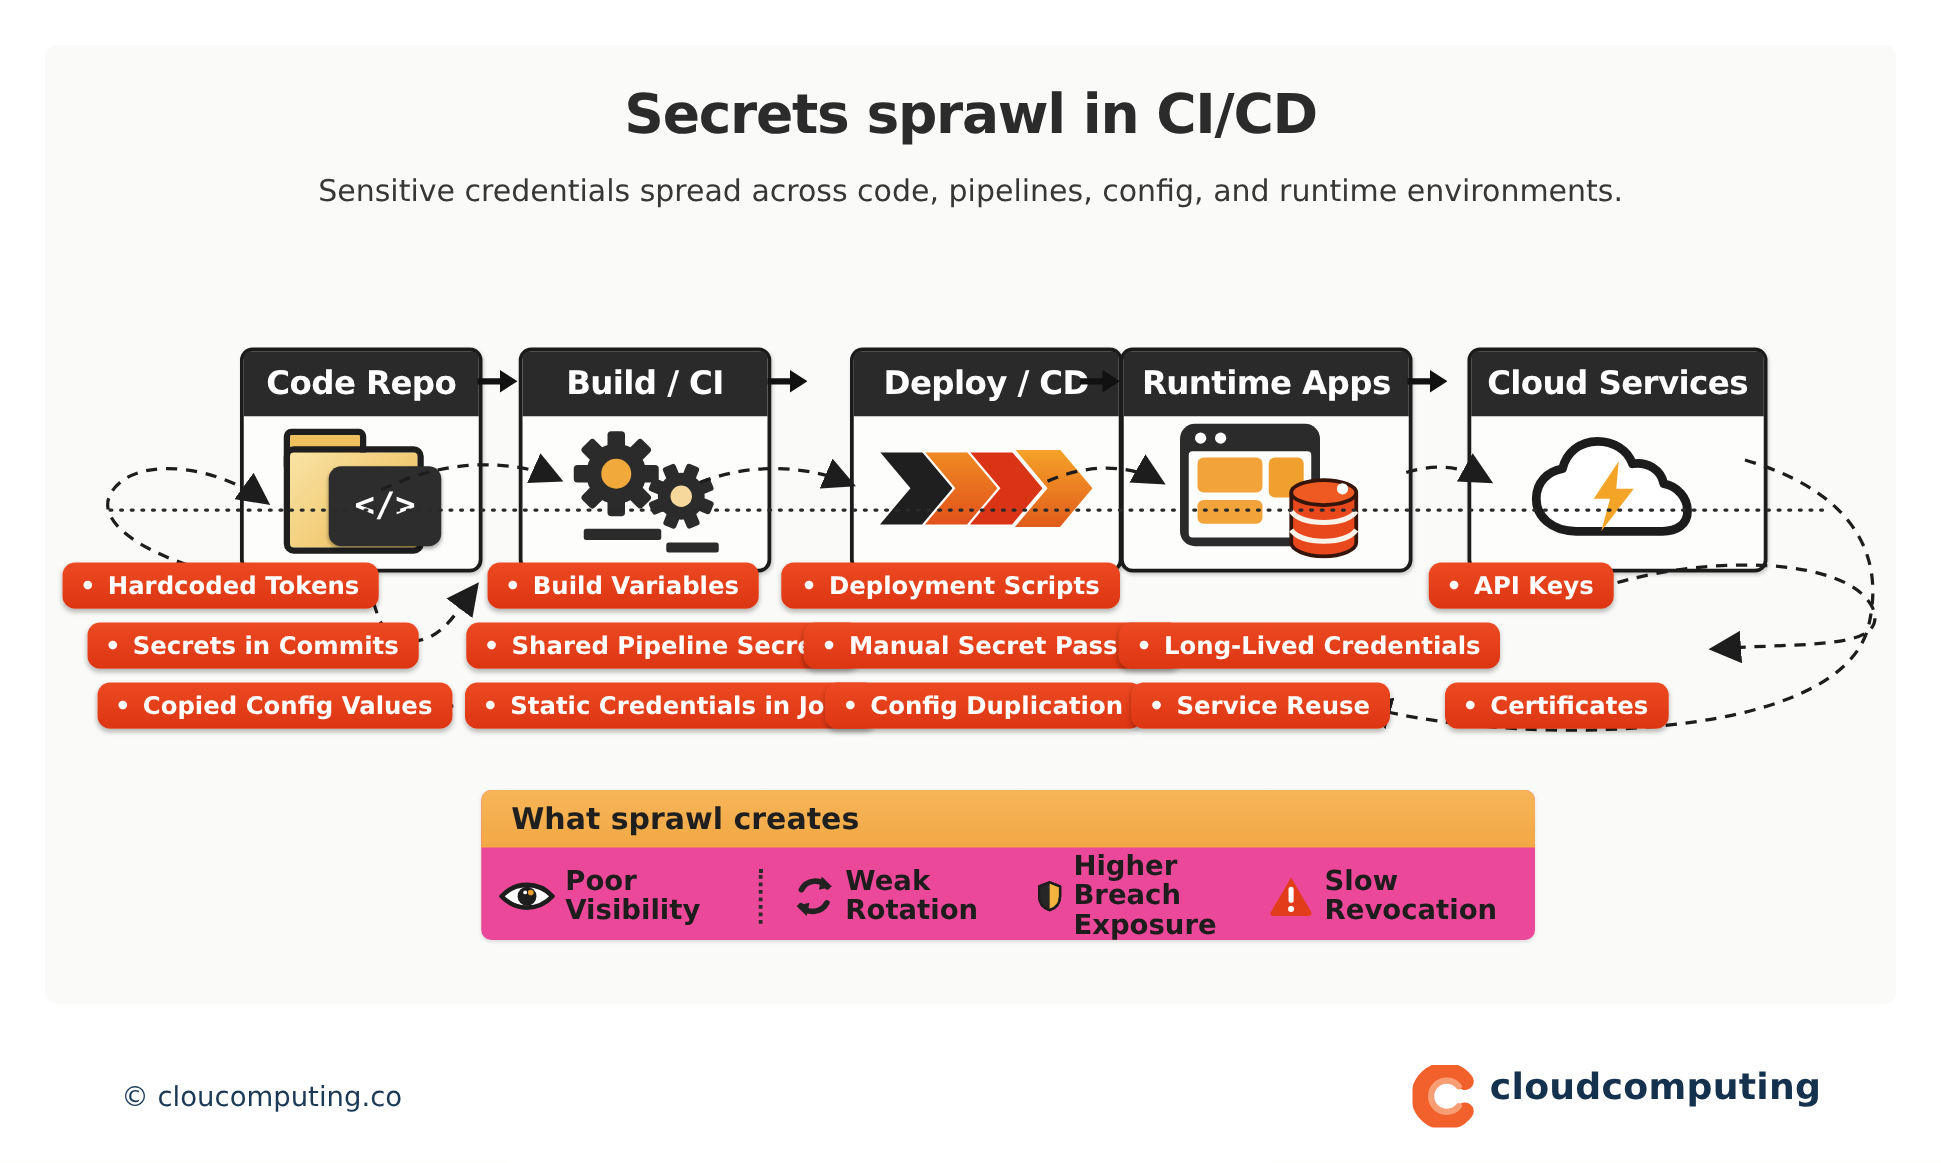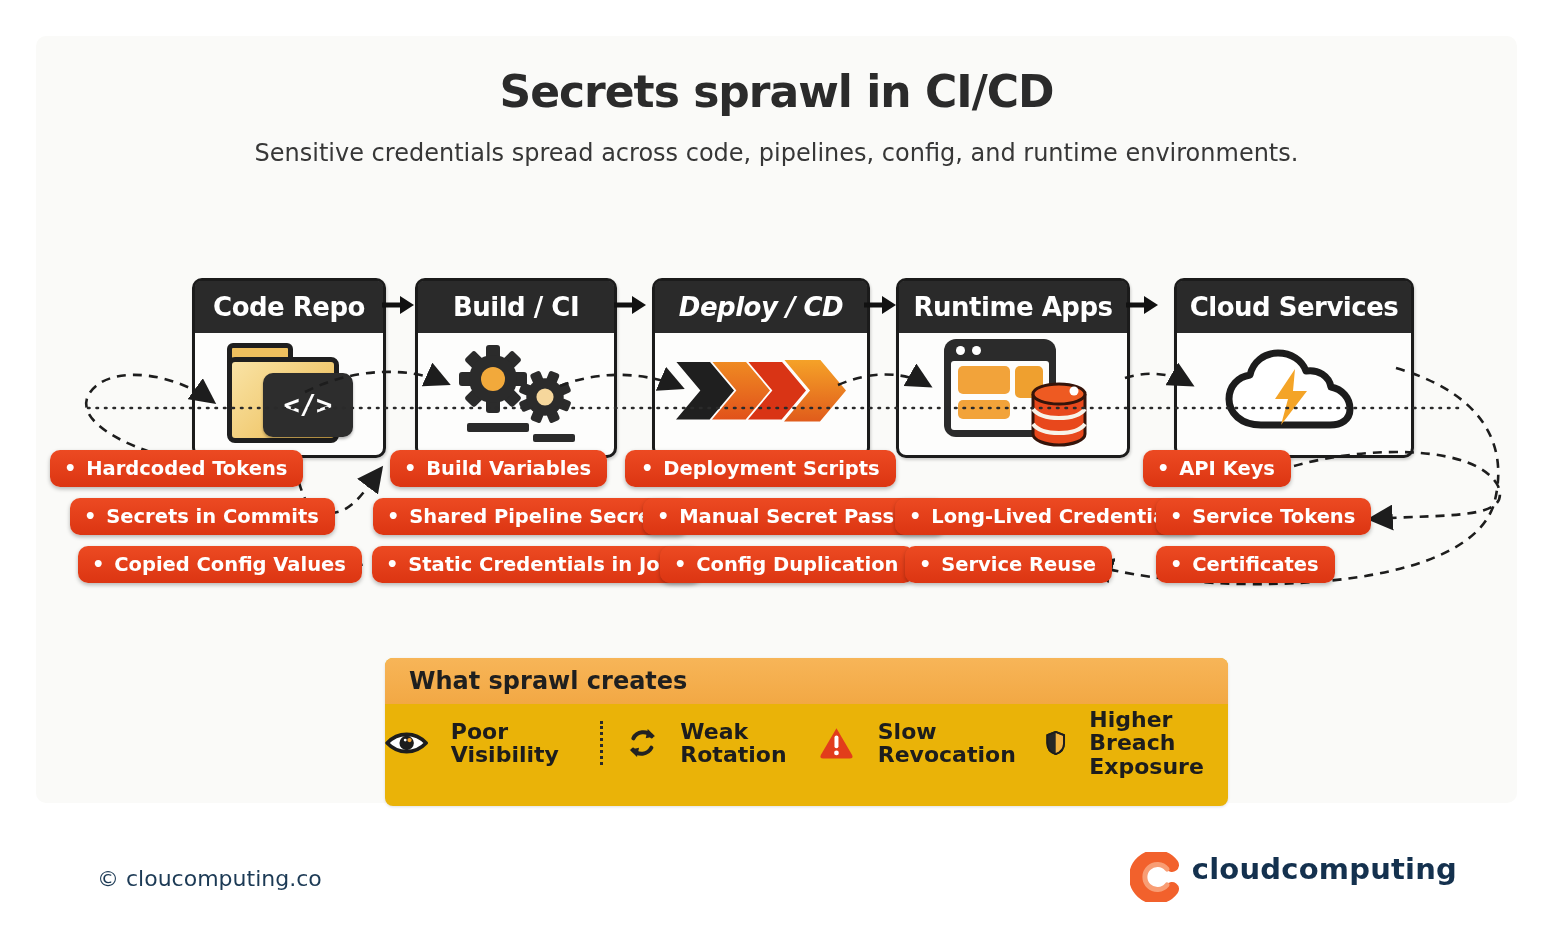--- a/index.html
+++ b/index.html
@@ -30,21 +30,21 @@
     height:52px;background:#2a2a2a;border-radius:5px 5px 0 0;
     display:flex;align-items:center;justify-content:center;
     color:#fff;font-size:26px;font-weight:bold;letter-spacing:-0.5px;
   }
   .stage-body{
     position:relative;height:115px;display:flex;align-items:center;justify-content:center;
   }
   .stage-icon{position:relative;z-index:3;}
   .s1{left:156px;width:188px;}
   .s2{left:379px;width:196px;}
-  .s3{left:616px;width:212px;font-style:italic;}
+  .s3{left:644px;width:212px;}
   .s4{left:860px;width:228px;}
   .s5{left:1122px;width:234px;margin-left:16px;}
   
   .h-arrow{position:absolute;top:256px;z-index:5;width:34px;height:26px;}
   
   .folder-icon{position:relative;width:132px;height:96px;}
   .f-tab{position:absolute;left:4px;top:0;width:56px;height:26px;background:#efc05e;border:5px solid #1f1f1f;border-radius:6px;}
   .f-body{position:absolute;left:4px;top:14px;width:102px;height:76px;background:linear-gradient(135deg,#f9e3a5,#ecba50);border:5px solid #1f1f1f;border-radius:8px;}
   .f-panel{
     position:absolute;left:40px;top:30px;width:90px;height:64px;background:#2d2d2d;border-radius:10px;
@@ -76,32 +76,32 @@
   
   .tag{
     position:absolute;z-index:4;height:37px;line-height:37px;padding:0 16px 0 14px;
     background:linear-gradient(180deg,#ec4a22,#dc3512);color:#fff;border-radius:10px;
     font-size:19.5px;font-weight:bold;white-space:nowrap;
     box-shadow:0 2px 4px rgba(0,0,0,.28);
   }
   .tag::before{content:"•\2002";}
   
   .banner{
-    position:absolute;left:349px;top:622px;width:843px;height:148px;border-radius:8px;
-    background:#eab308;box-shadow:0 1px 3px rgba(0,0,0,.12);
+    position:absolute;left:349px;top:596px;width:843px;height:120px;border-radius:8px;
+    background:#ec4899;box-shadow:0 1px 3px rgba(0,0,0,.12);
   }
   .banner-head{
     height:46px;background:linear-gradient(180deg,#f7b558,#f2a844);border-radius:8px 8px 0 0;
     display:flex;align-items:center;padding-left:24px;
     font-size:24px;font-weight:bold;color:#1f1f1f;
   }
   .banner-row{
     height:78px;display:flex;align-items:center;justify-content:center;gap:16px;padding:0 14px;
   }
-  .outcome{display:flex;align-items:center;gap:23px;}
+  .outcome{display:flex;align-items:center;gap:8px;}
   .outcome-label{font-size:22px;font-weight:bold;color:#1d1d1d;line-height:1.05;}
   .o-divider{width:0;height:44px;border-left:3px dotted #2a2a2a;margin:0 8px;}
   .wrap2{max-width:160px;white-space:normal;}
   
   .copyright{position:absolute;left:97px;top:866px;font-size:22px;color:#1c3a55;}
   .brand{position:absolute;right:96px;top:852px;display:flex;align-items:flex-start;gap:12px;}
   .brand-text{font-size:29px;font-weight:bold;color:#14314e;letter-spacing:0.2px;}
   
   .overlay{position:absolute;left:0;top:0;z-index:2;pointer-events:none;}
   .dash{fill:none;stroke:#1d1d1d;stroke-width:2.6;stroke-dasharray:9 7;}
@@ -256,21 +256,20 @@
   <div class="tag" style="left:336px;top:510px;">Static Credentials in Jobs</div>
 
   <div class="tag" style="left:589px;top:414px;padding-left:16px;">Deployment Scripts</div>
   <div class="tag" style="left:607px;top:462px;">Manual Secret Passing</div>
   <div class="tag" style="left:624px;top:510px;">Config Duplication</div>
 
   <div class="tag" style="left:859px;top:462px;">Long-Lived Credentials</div>
   <div class="tag" style="left:869px;top:510px;">Service Reuse</div>
 
   <div class="tag" style="left:1107px;top:414px;">API Keys</div>
-  <div class="tag" style="left:1120px;top:462px;">Service Tokens</div>
   <div class="tag" style="left:1120px;top:510px;">Certificates</div>
 
   <div class="banner">
     <div class="banner-head">What sprawl creates</div>
     <div class="banner-row">
       <div class="outcome">
         <svg width="60" height="36" viewBox="0 0 60 36">
           <path d="M3 18 C 18 2 42 2 57 18 C 42 34 18 34 3 18 Z" fill="#fff" stroke="#1d1d1d" stroke-width="5" stroke-linejoin="round"></path>
           <circle cx="30" cy="18" r="10" fill="#1d1d1d"></circle>
           <circle cx="34" cy="14" r="3" fill="#f0a030"></circle>
@@ -280,42 +279,42 @@
       </div>
       <div class="o-divider"></div>
       <div class="outcome">
         <svg width="46" height="46" viewBox="0 0 46 46">
           <path d="M37 13 A16.5 16.5 0 0 0 9.5 16" stroke="#222" stroke-width="6" fill="none" stroke-linecap="round"></path>
           <polygon points="31,2 42,13 28,16" fill="#222"></polygon>
           <path d="M9 33 A16.5 16.5 0 0 0 36.5 30" stroke="#222" stroke-width="6" fill="none" stroke-linecap="round"></path>
           <polygon points="15,44 4,33 18,30" fill="#222"></polygon>
         </svg>
         <div class="outcome-label">Weak Rotation</div>
-      </div>
-      <div class="outcome">
-        <svg width="50" height="46" viewBox="0 0 50 46">
-          <path d="M25 3 L46 39 Q48.5 44 43 44 L7 44 Q1.5 44 4 39 Z" fill="#e23d1b"></path>
-          <rect x="22.3" y="13" width="5.4" height="17" rx="2.7" fill="#fff"></rect>
-          <circle cx="25" cy="36.5" r="3.2" fill="#fff"></circle>
-        </svg>
-        <div class="outcome-label">Slow Revocation</div>
       </div>
       <div class="outcome">
         <svg width="46" height="54" viewBox="0 0 46 54">
           <defs>
               <clipPath id="halfL">
                 <rect x="0" y="0" width="23" height="54"></rect>
               </clipPath>
             </defs>
           <path d="M23 3 L41 10 V27 Q41 45 23 51 Q5 45 5 27 V10 Z" fill="#f3b33e" stroke="#1d1d1d" stroke-width="4" stroke-linejoin="round"></path>
           <path d="M23 3 L41 10 V27 Q41 45 23 51 Q5 45 5 27 V10 Z" fill="#262626" clip-path="url(#halfL)"></path>
           <path d="M23 3 L41 10 V27 Q41 45 23 51 Q5 45 5 27 V10 Z" fill="none" stroke="#1d1d1d" stroke-width="4" stroke-linejoin="round"></path>
         </svg>
         <div class="outcome-label wrap2">Higher Breach Exposure</div>
       </div>
+      <div class="outcome">
+        <svg width="50" height="46" viewBox="0 0 50 46">
+          <path d="M25 3 L46 39 Q48.5 44 43 44 L7 44 Q1.5 44 4 39 Z" fill="#e23d1b"></path>
+          <rect x="22.3" y="13" width="5.4" height="17" rx="2.7" fill="#fff"></rect>
+          <circle cx="25" cy="36.5" r="3.2" fill="#fff"></circle>
+        </svg>
+        <div class="outcome-label">Slow Revocation</div>
+      </div>
     </div>
   </div>
 
 </div>
 
 <div class="copyright">© cloucomputing.co</div>
 <div class="brand">
   <svg width="50" height="50" viewBox="0 0 50 50">
     <path d="M42 13 A20 20 0 1 0 42 37" stroke="#f2612c" stroke-width="14" fill="none" stroke-linecap="round"></path>
     <path d="M37 17 A12.5 12.5 0 1 0 37 33" stroke="#f89d74" stroke-width="5" fill="none" stroke-linecap="round"></path>

